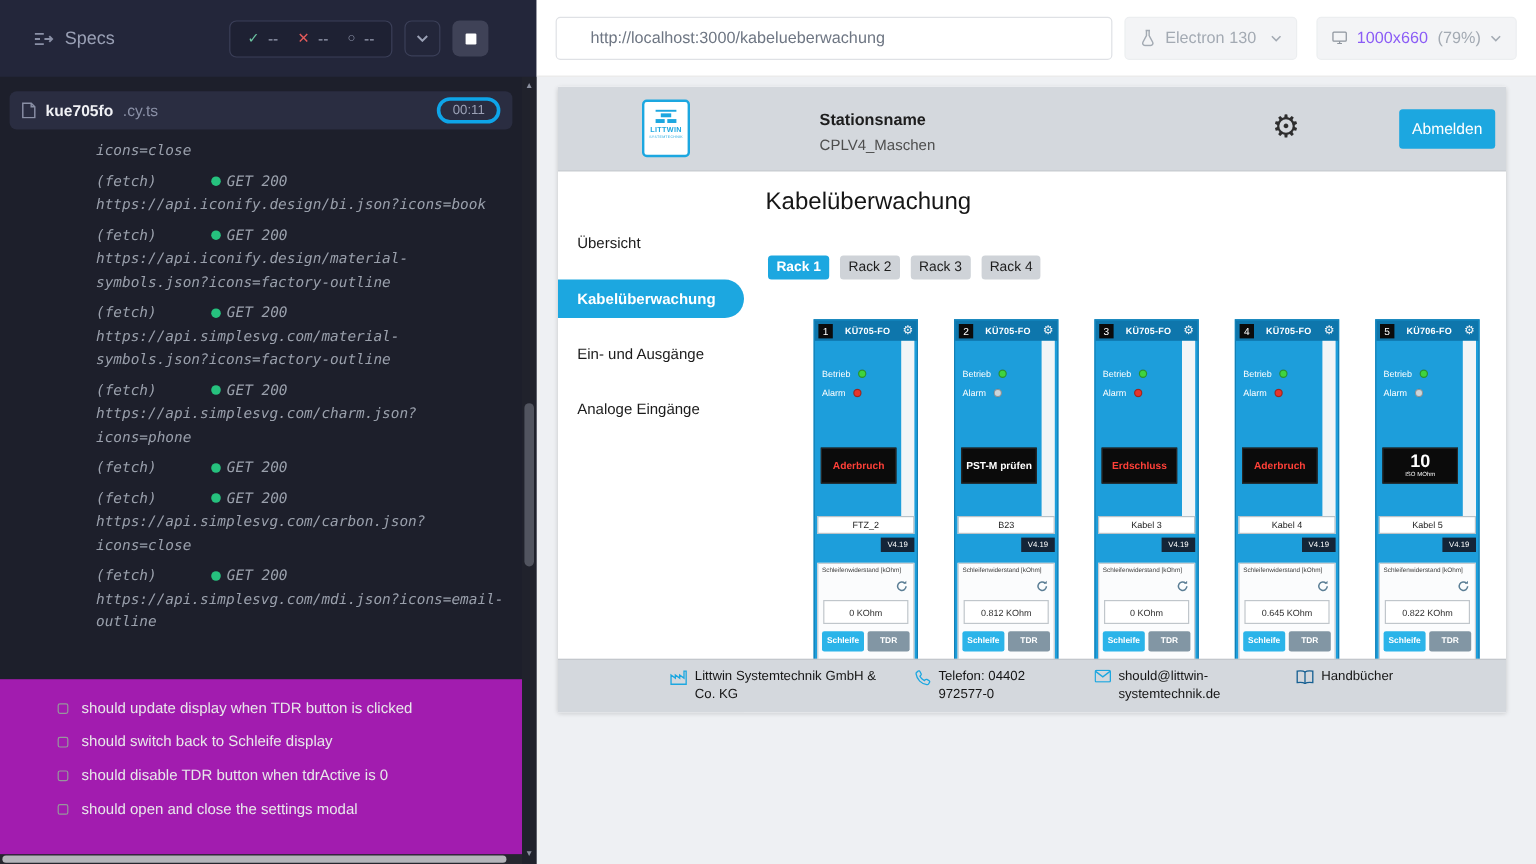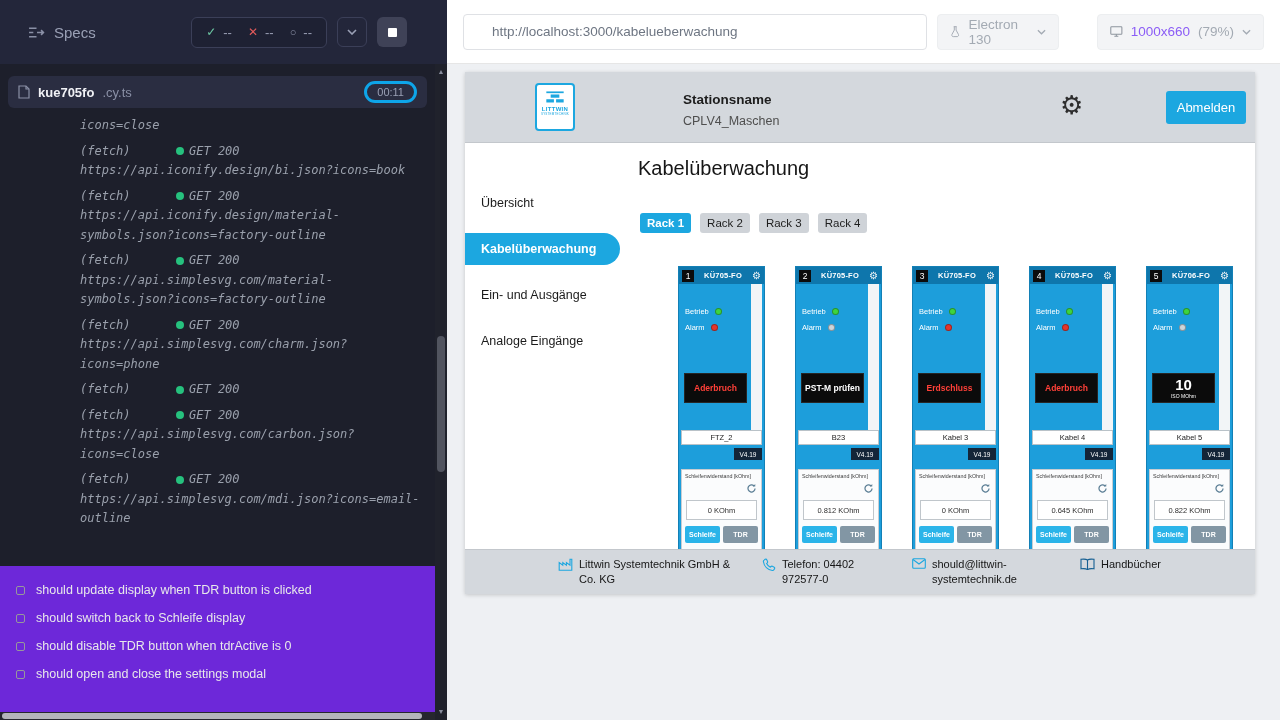--- a/index.html
+++ b/index.html
@@ -27,40 +27,40 @@
   .timer-pill{margin-left:auto;border:3px solid #0ea5e9;border-radius:12px;color:#9aa0b5;font-size:11px;padding:2px 10px;}
 
   .log-area{flex:1;overflow:hidden;padding:8px 0 0 80px;font-family:"DejaVu Sans Mono",monospace;font-style:italic;font-size:12px;line-height:19.5px;color:#9aa0ac;}
   .log-entry{margin-bottom:6px;}
   .log-head{display:flex;align-items:center;}
   .log-prefix{width:96px;flex-shrink:0;}
   .dot{width:8px;height:8px;border-radius:50%;background:#26c17e;margin-right:5px;flex-shrink:0;}
   .log-url{width:341px;}
   .partial{margin-bottom:6px;}
 
-  .tests-area{height:146px;background:#6d28d9;padding-top:10px;flex-shrink:0;}
+  .tests-area{height:146px;background:#a21caf;padding-top:10px;flex-shrink:0;padding-left:32px;}
   .test-item{display:flex;align-items:center;gap:11px;padding:7px 16px;color:#e8e8ea;font-size:12.5px;cursor:pointer;}
   .test-bullet{width:9px;height:9px;border:1.5px solid #97979c;border-radius:2px;flex-shrink:0;}
 
   .h-scrollbar{height:8px;background:#26272f;position:relative;flex-shrink:0;}
   .h-thumb{position:absolute;left:2px;top:1px;height:6px;width:420px;background:#b4b5ba;border-radius:3px;}
 
   .runner-scrollbar{width:12px;background:#23263a;position:relative;}
   .v-track{position:absolute;left:0;right:0;top:64px;bottom:0;background:#20222c;}
   .sb-arrow{position:absolute;left:0;width:12px;text-align:center;color:#8a8f9e;font-size:7px;line-height:12px;}
   .sb-arrow.up{top:2px;}
   .sb-arrow.down{bottom:2px;}
   .sb-thumb{position:absolute;left:2px;top:272px;width:8px;height:136px;background:#51545f;border-radius:4px;}
 
   
   .stage{flex:1;display:flex;flex-direction:column;background:#eef0f3;min-width:0;}
   .browser-bar{height:64px;background:#fff;border-bottom:1px solid #e6e6e6;display:flex;align-items:center;padding:0 16px;flex-shrink:0;}
   .url-box{width:464px;height:36px;border:1px solid #dfe1e5;border-radius:4px;display:flex;align-items:center;padding:0 28px;font-size:13.5px;color:#6e7683;background:#fff;white-space:nowrap;overflow:hidden;}
   .pill{height:36px;background:#f3f4f6;border:1px solid #eceef0;border-radius:4px;display:flex;align-items:center;gap:8px;padding:0 12px;font-size:13.5px;cursor:pointer;}
-  .browser-select{margin-left:10px;width:122px;color:#a3aab3;}
+  .browser-select{margin-left:10px;width:144px;color:#a3aab3;}
   .viewport-select{margin-left:auto;width:167px;color:#a3aab3;}
   .vp-size{color:#8b5cf6;}
   .chev{margin-left:auto;flex-shrink:0;}
 
   .app-wrap{flex:1;position:relative;}
   .app-frame{position:absolute;left:18px;top:8px;width:790px;height:522px;background:#fff;overflow:hidden;box-shadow:0 1px 4px rgba(0,0,0,.18);}
 
   .app-header{position:absolute;top:0;left:0;right:0;height:71px;background:#d4d8dd;border-bottom:1px solid #c3c7cc;}
   .logo{position:absolute;left:70px;top:11px;width:40px;height:48px;background:#fff;border:2px solid #1CA7E0;border-radius:4px;display:flex;flex-direction:column;align-items:center;padding-top:6px;}
   .logo-brand{font-size:6px;font-weight:bold;color:#1CA7E0;letter-spacing:.3px;margin-top:2px;}

